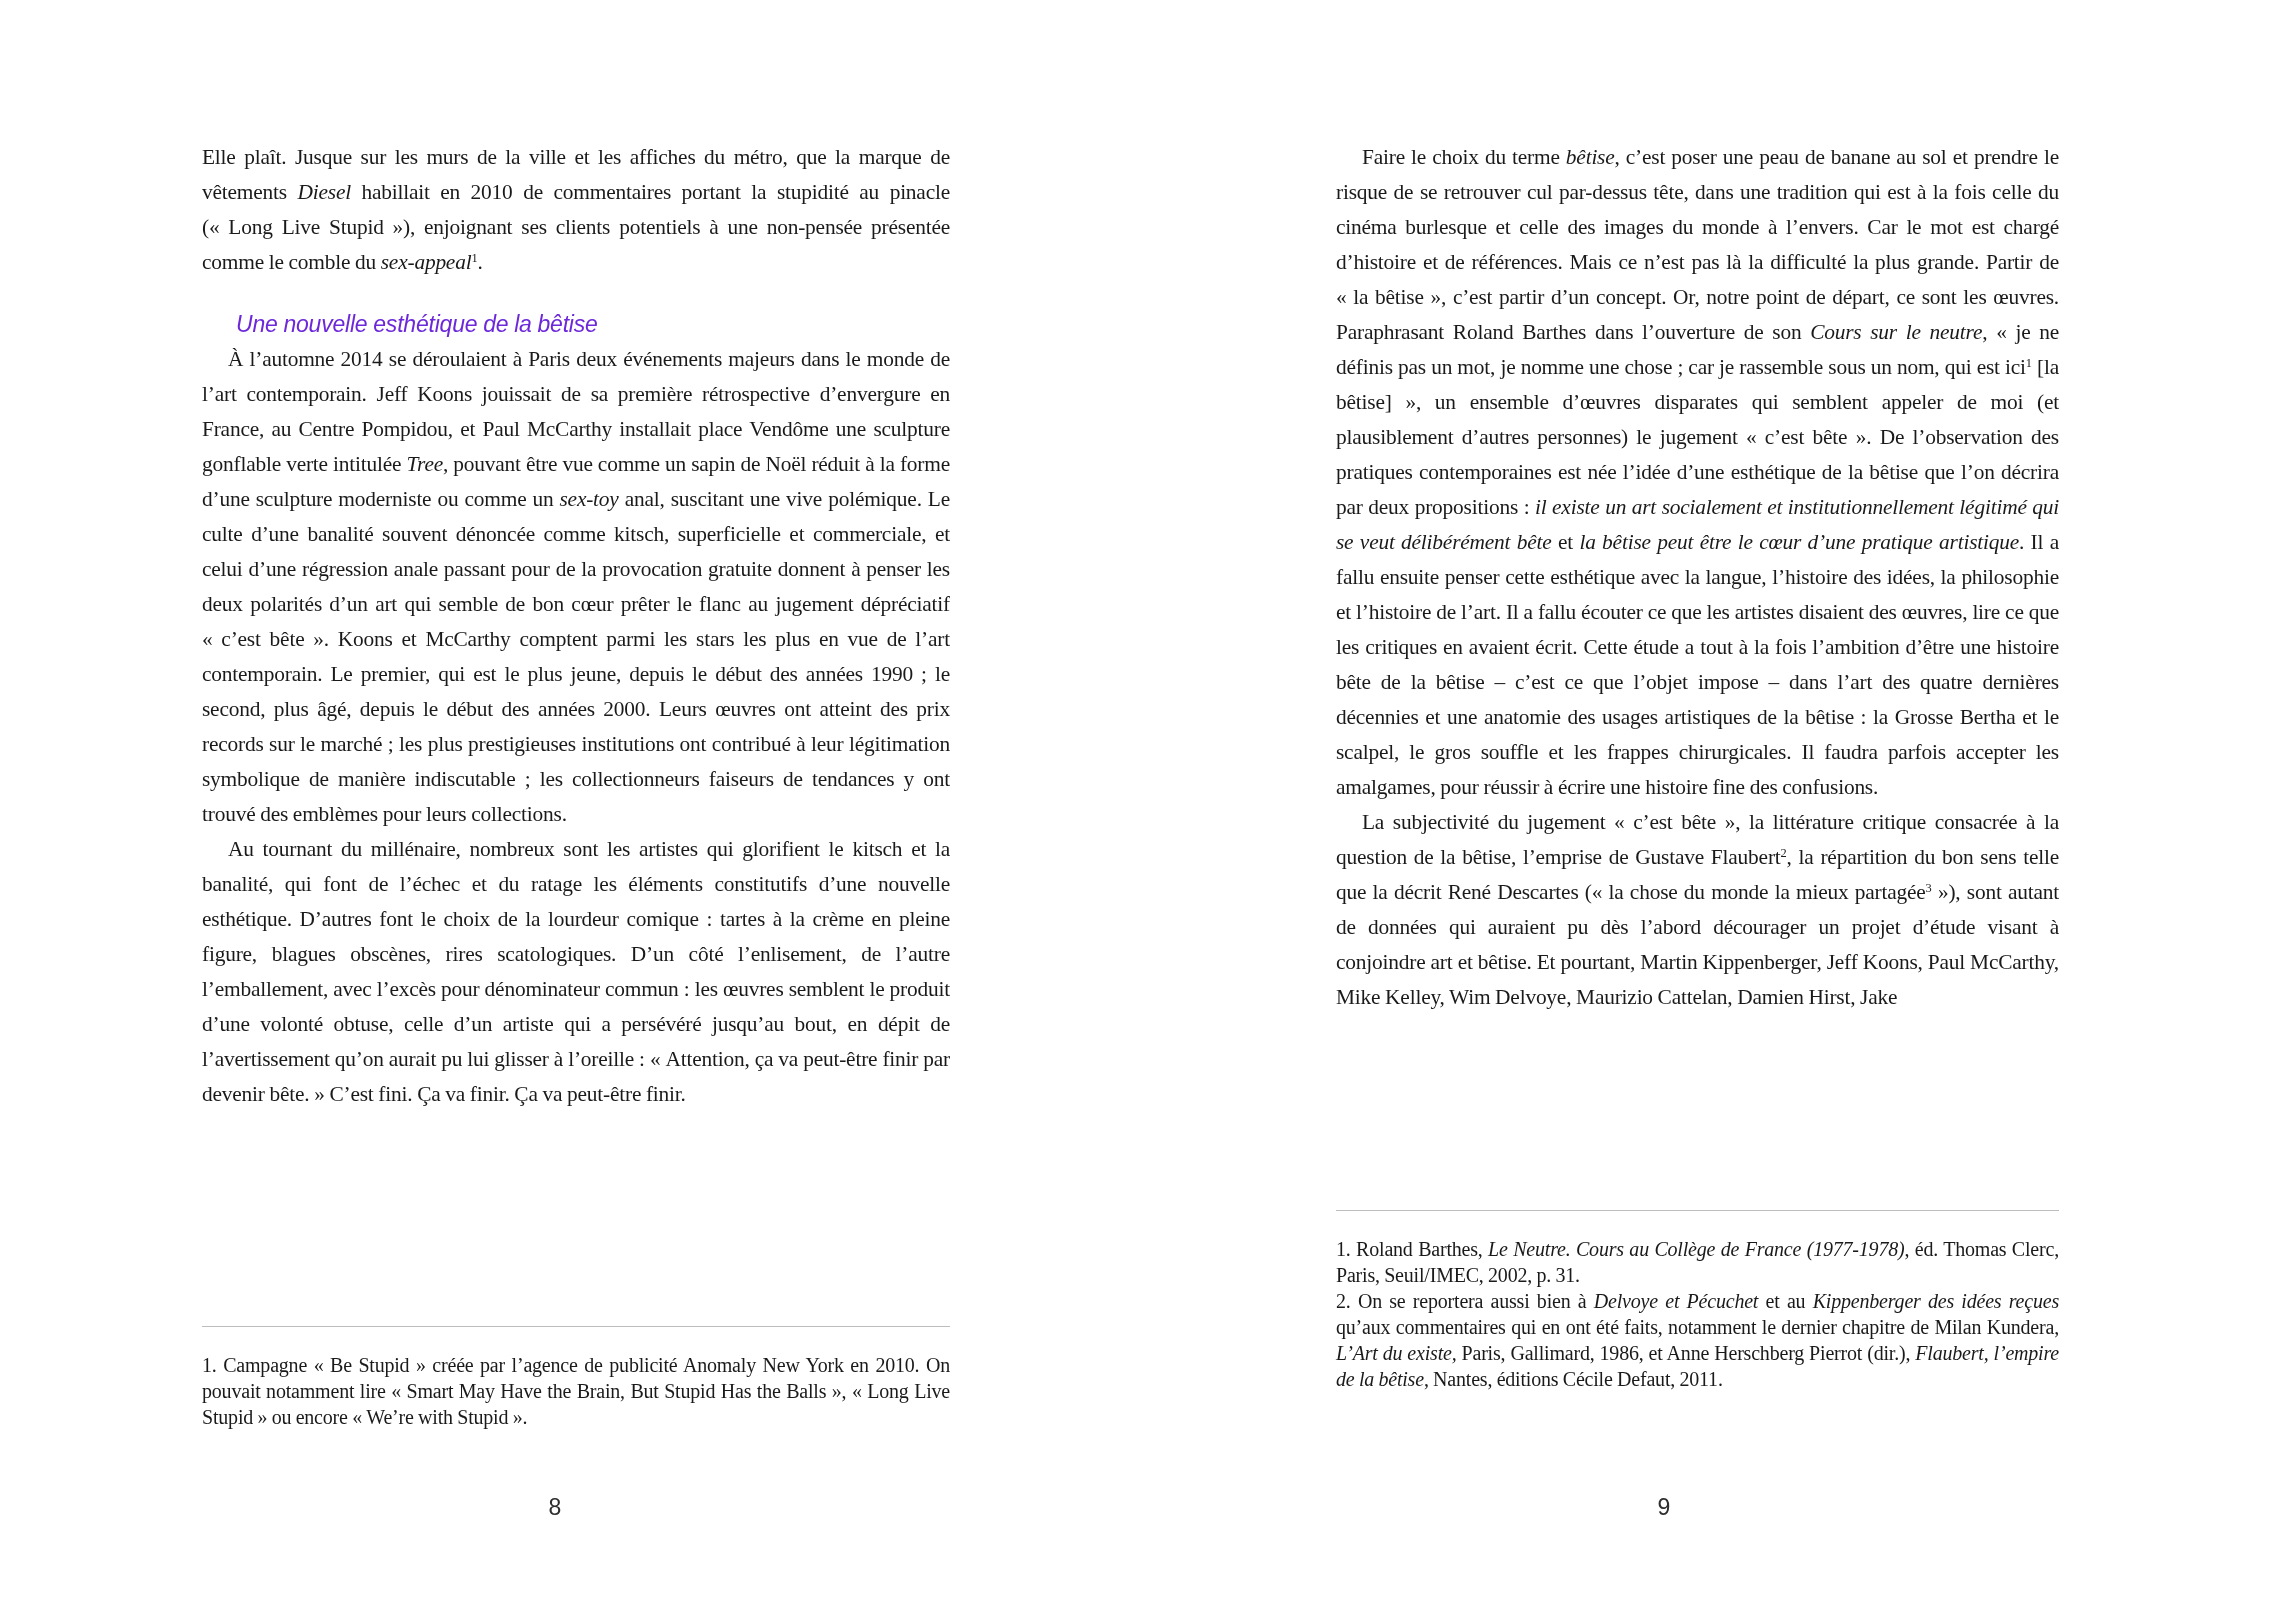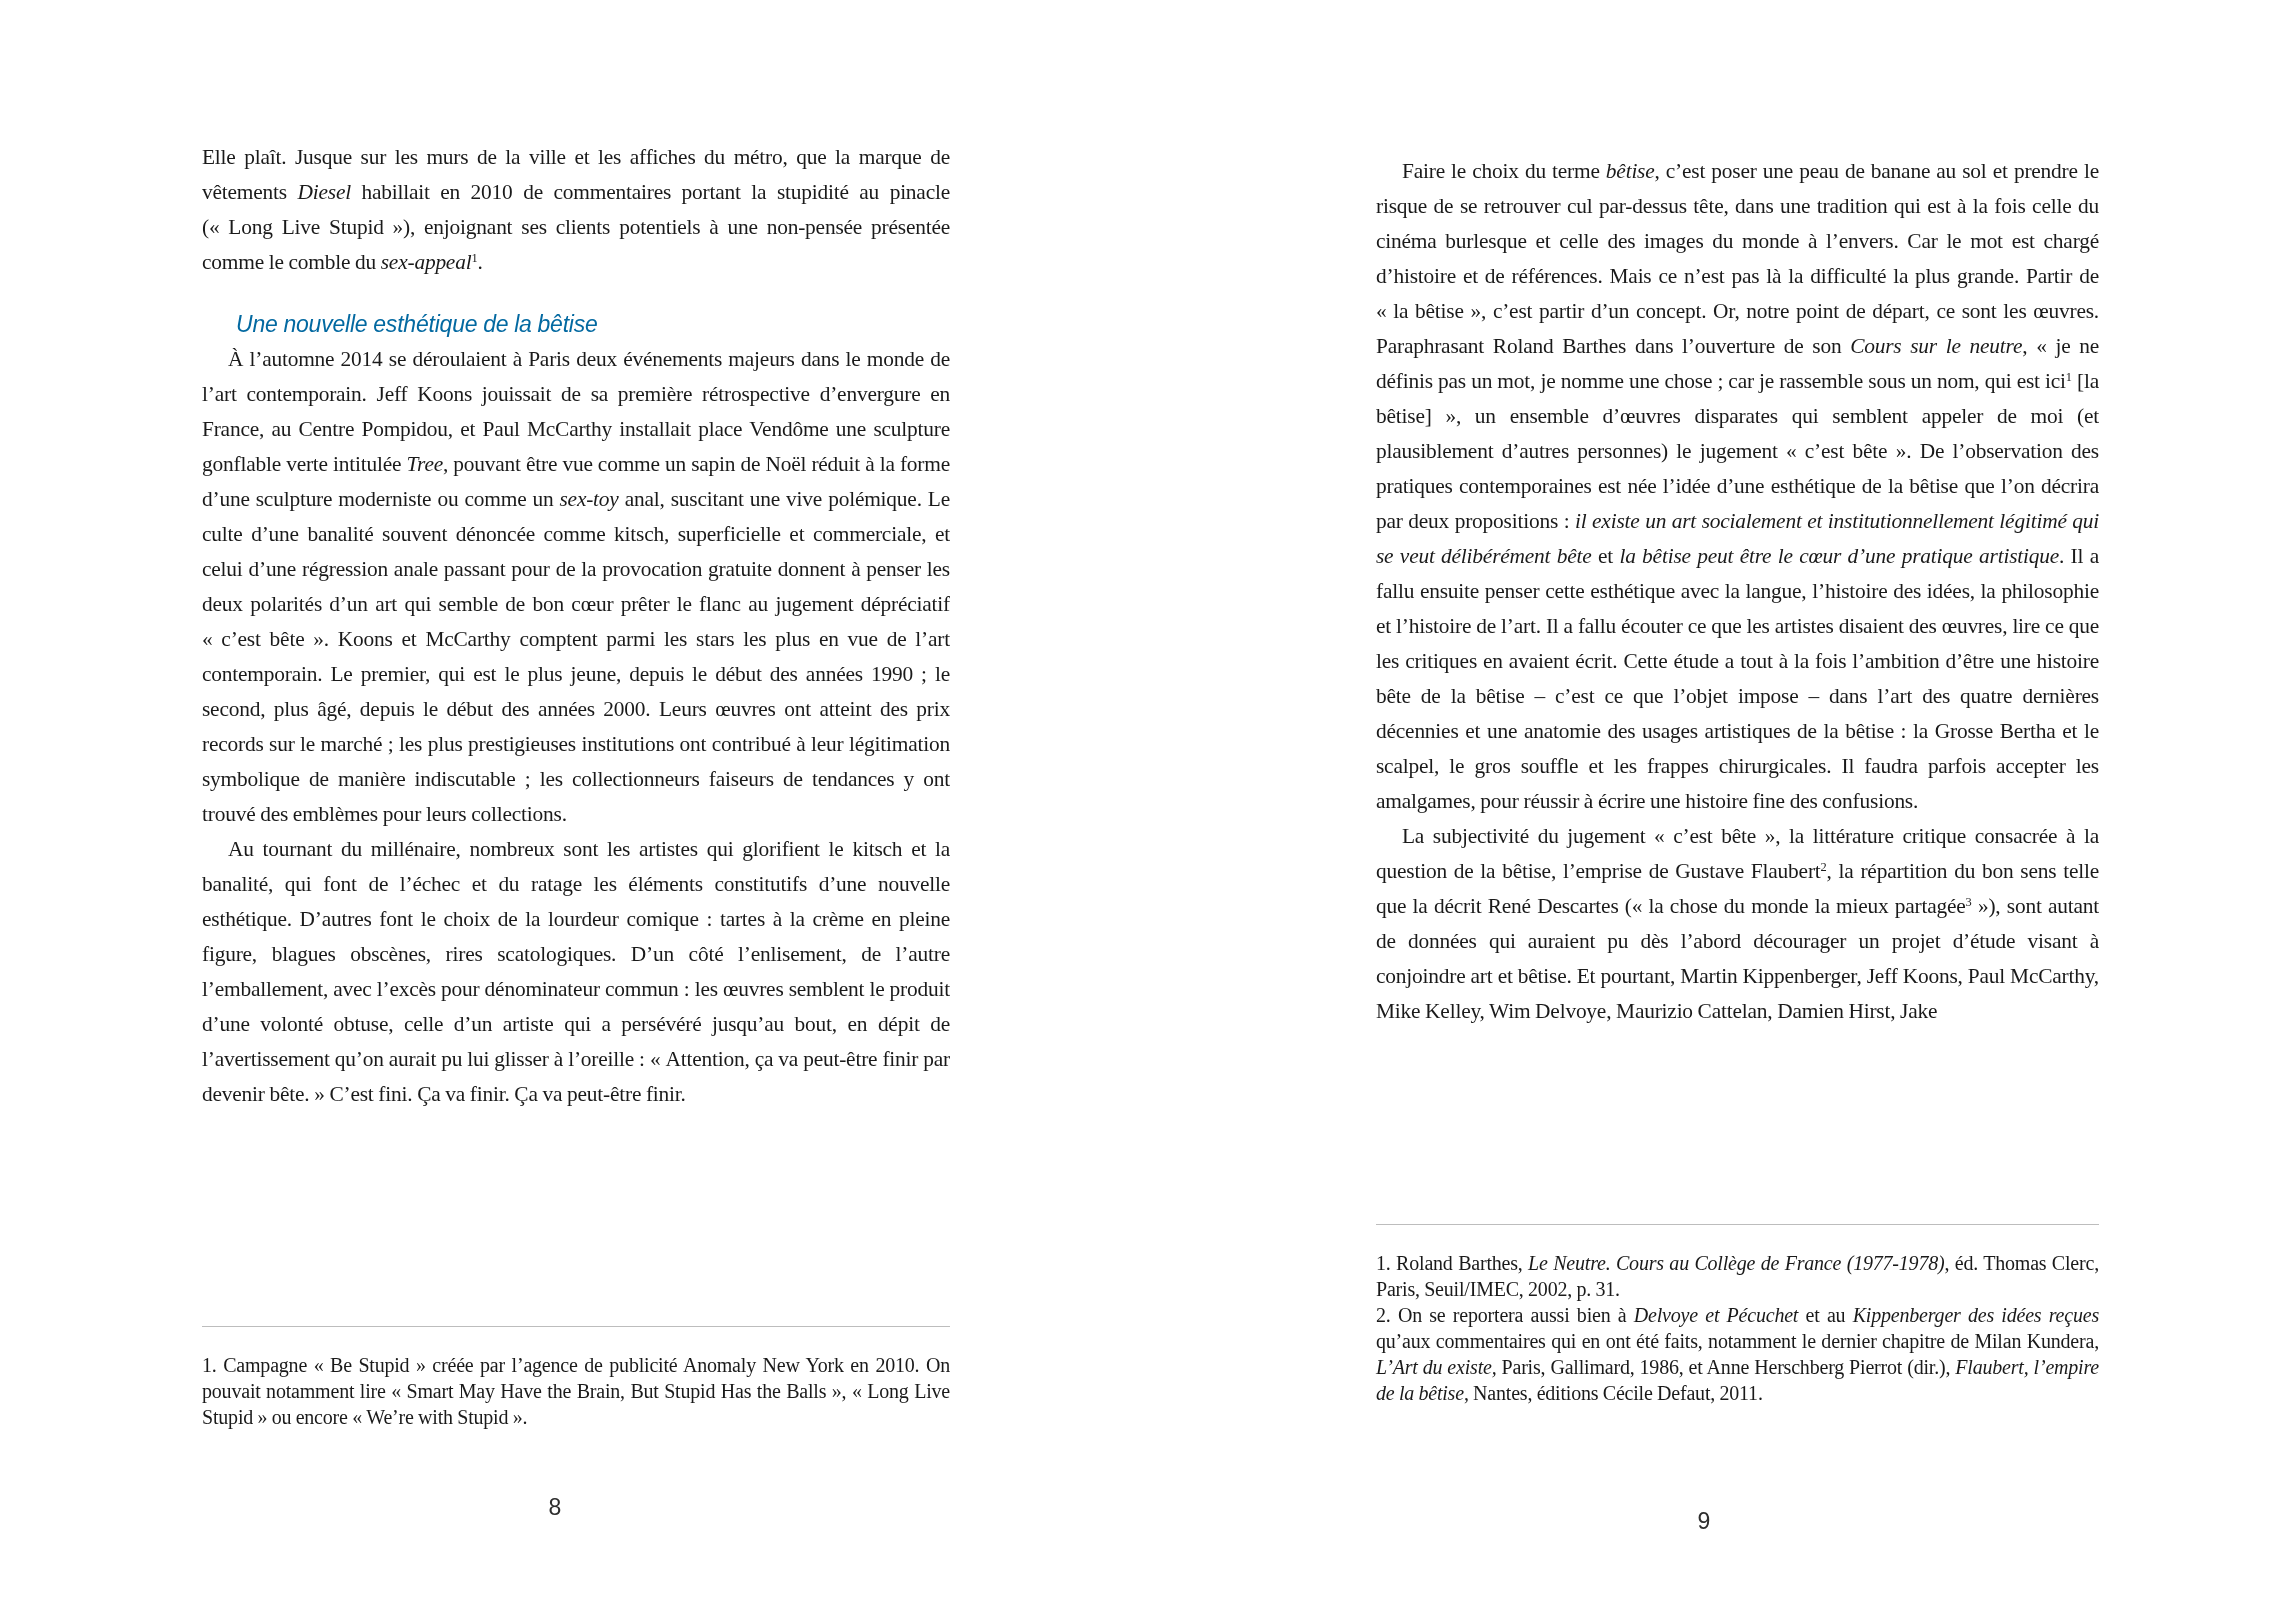--- a/index.html
+++ b/index.html
@@ -7,21 +7,21 @@
     width: 2295px; height: 1621px;
     background: #ffffff;
     position: relative;
     font-family: "Liberation Serif", serif;
     color: #1a1a1a;
     overflow: hidden;
   }
   .spread { position: absolute; inset: 0; }
   .page { position: absolute; top: 0; height: 1394px; }
   #page-left  { left: 202px; width: 748px; }
-  #page-right { left: 1376px; width: 723px; margin-top: 14px; }
+  #page-right { left: 1336px; width: 723px; }
 
   .body-text {
     position: absolute; left: 0; right: 0; top: 140px;
     font-size: 21.4px; line-height: 35px;
     text-align: justify;
     letter-spacing: -0.2px; word-spacing: -0.4px;
     hyphens: auto; -webkit-hyphens: auto;
     overflow: hidden;
   }
   #page-left  .body-text { height: 1192px; }
@@ -29,21 +29,21 @@
 
   p { margin: 0; }
   p.indent { text-indent: 26px; }
 
   .section-heading {
     font-family: "Liberation Sans", sans-serif;
     font-style: italic; font-weight: normal;
     font-size: 23px; line-height: 35px;
     letter-spacing: -0.2px;
     margin: 26.6px 0 0 0; padding-left: 34px;
-    color: #0369a1;
+    color: #6d28d9;
   }
 
   .footnotes {
     position: absolute; left: 0; right: 0;
     border-top: 1.7px solid #bdbdbd;
     padding-top: 25px;
     font-size: 20px; line-height: 26px;
     text-align: justify;
     letter-spacing: -0.2px; word-spacing: -0.4px;
   }

